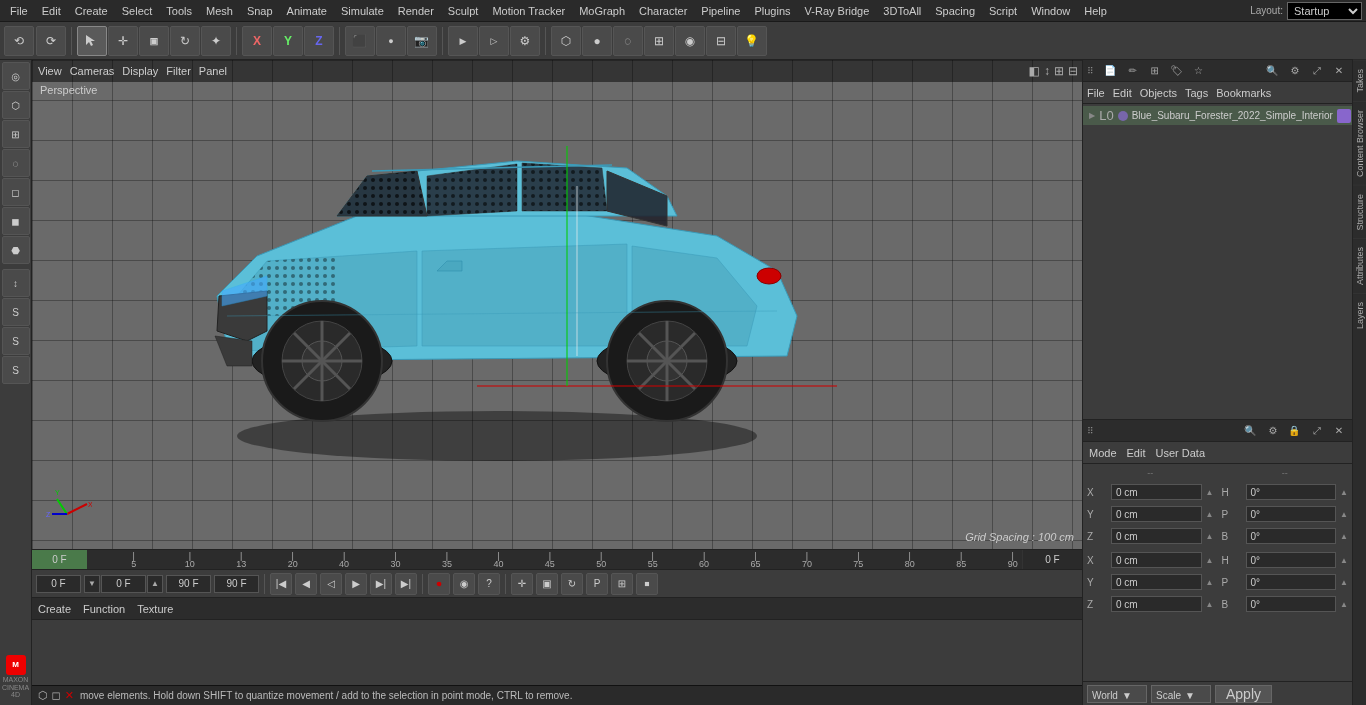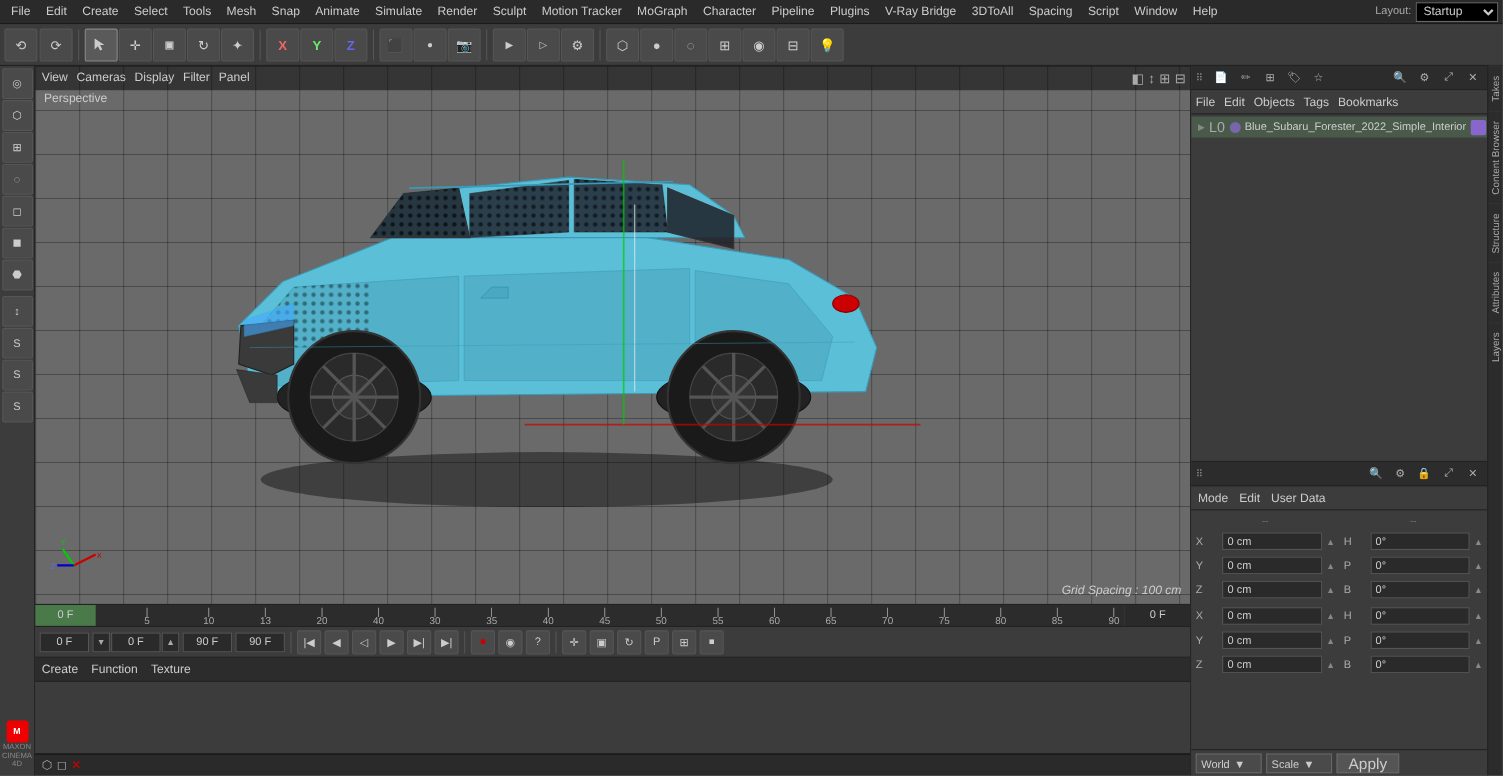--- a/index.html
+++ b/index.html
@@ -390,20 +390,21 @@
         <span class="mat-menu-item">Texture</span>
       </div>
     </div>
 
     <div id="status-bar">
       <div id="status-icons">
         <span class="status-icon">⬡</span>
         <span class="status-icon">◻</span>
         <span class="status-icon" style="color:#c00;">✕</span>
       </div>
+      <span id="status-text">move elements. Hold down SHIFT to quantize movement / add to the selection in point mode, CTRL to remove.</span>
     </div>
 
   </div>
 
   <div id="right-panel">
 
     <div id="object-manager">
 
       <div id="obj-toolbar">
         <span style="color:#888;font-size:9px;margin-right:4px;">⠿</span>

